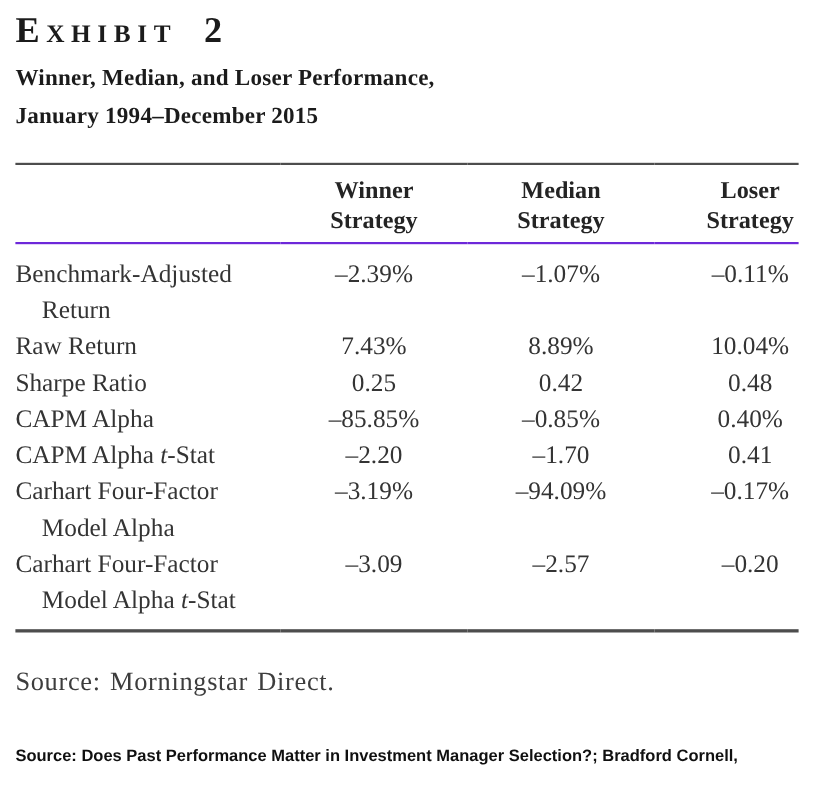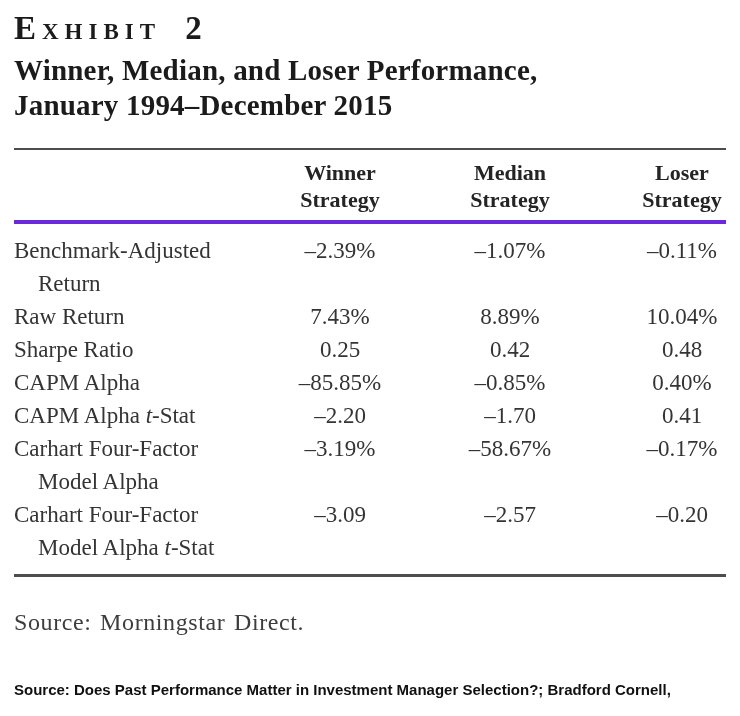--- a/index.html
+++ b/index.html
@@ -25,21 +25,21 @@
     font-weight: 700;
     font-size: 33px;
     line-height: 40px;
     letter-spacing: 6px;
     word-spacing: 10px;
     color: #1b1b1b;
   }
   .doc-title {
     margin-top: 5px;
     font-weight: 700;
-    font-size: 29px;
+    font-size: 21px;
     line-height: 35px;
     letter-spacing: 0.2px;
     color: #1b1b1b;
   }
 
   
   table.perf-table {
     border-collapse: collapse;
     table-layout: fixed;
     width: 712px;
@@ -52,21 +52,21 @@
   col.col-v2    { width: 170px; }
   col.col-v3    { width: 131px; }
 
   th {
     font-size: 22px;
     font-weight: 700;
     color: #242424;
     text-align: center;
     vertical-align: bottom;
     padding: 9px 0 7px 0;
-    border-bottom: 4px solid #6d28d9;
+    border-bottom: 2px solid #6d28d9;
   }
   th .hline { display: block; line-height: 27px; }
   th.c3, td.c3 { padding-left: 43px; box-sizing: border-box; margin-top: 14px; }
 
   td {
     font-size: 23px;
     color: #343434;
     vertical-align: top;
     line-height: 33px;
     padding: 0;
@@ -171,21 +171,21 @@
     <td class="c-val c1">–2.20</td>
     <td class="c-val c2">–1.70</td>
     <td class="c-val c3">0.41</td>
   </tr>
         <tr>
     <td class="c-label">
             <div class="label-line">Carhart Four-Factor</div>
             <div class="label-line label-cont">Model Alpha</div>
           </td>
     <td class="c-val c1">–3.19%</td>
-    <td class="c-val c2">–58.67%</td>
+    <td class="c-val c2">–94.09%</td>
     <td class="c-val c3">–0.17%</td>
   </tr>
         <tr>
     <td class="c-label">
             <div class="label-line">Carhart Four-Factor</div>
             <div class="label-line label-cont">Model Alpha <i>t</i>-Stat</div>
           </td>
     <td class="c-val c1">–3.09</td>
     <td class="c-val c2">–2.57</td>
     <td class="c-val c3">–0.20</td>

